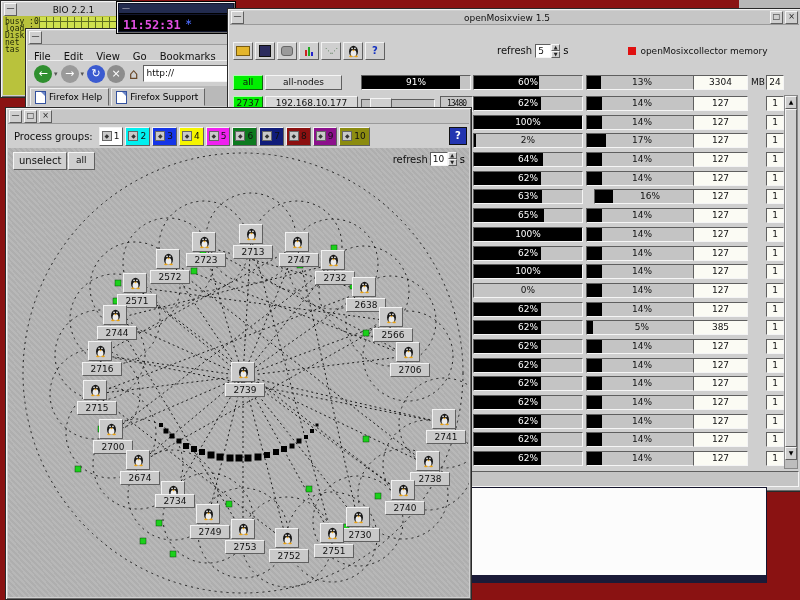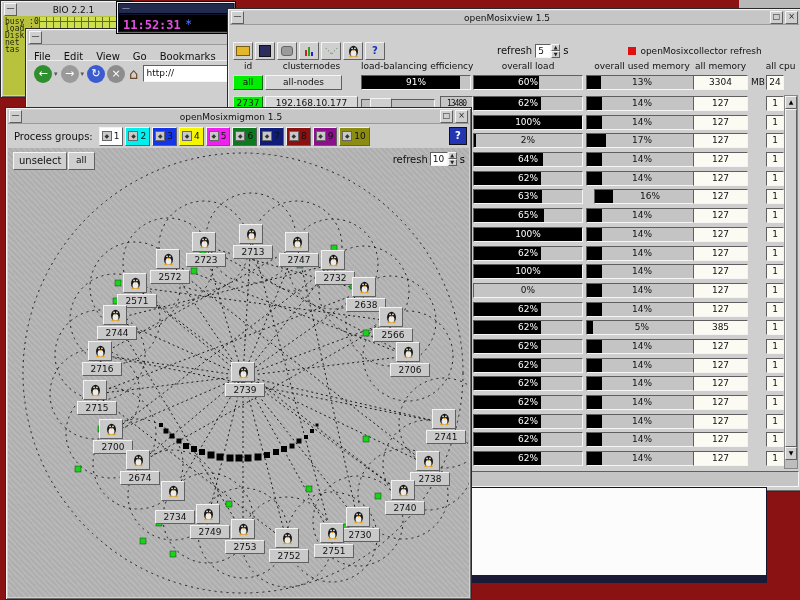--- a/index.html
+++ b/index.html
@@ -112,20 +112,30 @@
     <div style="position:absolute;left:2px;right:2px;top:31px;height:26px;background:#cfcfcf;border-top:1px solid #eee;display:flex;align-items:center;padding-left:6px;box-sizing:border-box;overflow:hidden;">
       <span class="ff-circle" style="background:#2f8f2f;">←</span>
       <span class="ff-drop">▾</span>
       <span class="ff-circle" style="background:#9a9a9a;">→</span>
       <span class="ff-drop">▾</span>
       <span class="ff-circle" style="background:#3b5bd0;">↻</span>
       <span class="ff-circle" style="background:#8d8d8d;">×</span>
       <span style="font-size:15px;color:#6b4a2a;margin:0 4px 0 2px;">⌂</span>
       <span class="sunken" style="flex:1;height:15px;background:#fff;font-size:9px;line-height:15px;padding-left:3px;color:#111;">http://</span>
     </div>
+    <div id="ff-tabs" style="position:absolute;left:2px;right:2px;top:57px;height:20px;background:#b9b9b9;display:flex;align-items:flex-end;padding:0 2px;box-sizing:border-box;overflow:hidden;">
+        <div class="ff-tab">
+          <div class="doc-icon"></div>
+          <span>Firefox Help</span>
+        </div>
+        <div class="ff-tab">
+          <div class="doc-icon"></div>
+          <span>Firefox Support</span>
+        </div>
+      </div>
   </div>
 
   <div class="win" style="left:227px;top:8px;width:573px;height:482px;z-index:4;">
     <div class="titlebar">
       <div class="tbtn">—</div>
       <div class="title">openMosixview 1.5</div>
       <div class="tbtn">□</div>
       <div class="tbtn">×</div>
     </div>
     <div style="position:absolute;left:2px;right:2px;top:32px;height:19px;background:#cfcfcf;display:flex;align-items:center;padding-left:3px;box-sizing:border-box;">
@@ -159,31 +169,22 @@
         </span>
       <span class="toolico" style="color:#1330c0;font-weight:bold;">?</span>
       <span style="margin-left:110px;font-size:10px;color:#111;">refresh</span>
       <span class="valbox" style="margin-left:3px;min-width:10px;">5</span>
       <span class="spin">
           <div>▲</div>
           <div>▼</div>
         </span>
       <span style="margin-left:3px;font-size:10px;">s</span>
       <span id="omv-status-led" style="margin-left: 60px; width: 8px; height: 8px; display: inline-block; background: rgb(224, 16, 16);"></span>
-      <span style="margin-left:4px;font-size:9px;color:#111;">openMosixcollector refresh</span>
-    </div>
-    <div id="omv-header" style="position:absolute;left:2px;right:2px;top:52px;height:13px;">
-        <div class="hdr" style="left: 3px; width: 30px;">id</div>
-        <div class="hdr" style="left: 35px; width: 93px;">clusternodes</div>
-        <div class="hdr" style="left: 131px; width: 110px;">load-balancing efficiency</div>
-        <div class="hdr" style="left: 243px; width: 110px;">overall load</div>
-        <div class="hdr" style="left: 356px; width: 112px;">overall used memory</div>
-        <div class="hdr" style="left: 463px; width: 55px;">all memory</div>
-        <div class="hdr" style="left: 528px; width: 45px;">all cpu</div>
-      </div>
+      <span style="margin-left:4px;font-size:9px;color:#111;">openMosixcollector memory</span>
+    </div>
     <div id="omv-allrow" style="position:absolute;left:2px;top:65px;width:569px;height:19px;">
         <div class="cell-abs idbtn" style="left: 3px; width: 30px;">all</div>
         <div class="cell-abs namebtn" style="left: 35px; width: 77px;">all-nodes</div>
         <div class="trough" style="left: 131px; width: 110px;">
           <div class="fill" style="width: 91%;"></div>
           <div class="barlabel" style="color: rgb(255, 255, 255);">91%</div>
         </div>
         <div class="trough" style="left: 243px; width: 110px;">
           <div class="fill" style="width: 60%;"></div>
           <div class="barlabel" style="color: rgb(255, 255, 255);">60%</div>
@@ -489,21 +490,20 @@
     </div>
     <div class="sunken" style="position:absolute;left:2px;width:567px;top:462px;height:14px;background:#c4c4c4;"></div>
   </div>
 
   <div style="position:absolute;left:467px;top:487px;width:300px;height:96px;background:#fcfcfc;
               border:1px solid #15152e;border-bottom:8px solid #1b1b38;box-sizing:border-box;z-index:5;"></div>
 
   <div class="win" style="left:5px;top:107px;width:465px;height:491px;z-index:6;">
     <div class="titlebar">
       <div class="tbtn">—</div>
-      <div class="title">openMosixmigmon 1.5</div>
       <div class="tbtn">□</div>
       <div class="tbtn">×</div>
     </div>
     <div style="position:absolute;left:2px;right:2px;top:16px;height:24px;background:#cfcfcf;display:flex;align-items:center;padding-left:6px;box-sizing:border-box;">
       <span style="font-size:10px;color:#111;margin-right:6px;white-space:nowrap;">Process groups:</span>
       <span id="mg-groups" style="display:flex;">
           <div class="grp-btn" style="background: rgb(255, 255, 255);">
             <span class="grp-ico">◆</span>
             <span>1</span>
           </div>
@@ -852,21 +852,21 @@
             <svg width="13" height="14" viewBox="0 0 16 16">
               <ellipse cx="8" cy="8.5" rx="5.5" ry="7" fill="#151515"></ellipse>
               <ellipse cx="8" cy="11" rx="3.6" ry="4.2" fill="#ececec"></ellipse>
               <circle cx="6.2" cy="4.8" r="1" fill="#fff"></circle>
               <circle cx="9.8" cy="4.8" r="1" fill="#fff"></circle>
               <polygon points="6.3,6.6 9.7,6.6 8,8.6" fill="#eda414"></polygon>
               <ellipse cx="4.8" cy="14.6" rx="2.2" ry="1.2" fill="#eda414"></ellipse>
               <ellipse cx="11.2" cy="14.6" rx="2.2" ry="1.2" fill="#eda414"></ellipse>
             </svg>
           </div>
-          <div class="mg-node-label" style="left: 147px; top: 362px;">2734</div>
+          <div class="mg-node-label" style="left: 147px; top: 346px;">2734</div>
           <div class="mg-node-icon" style="left: 383px; top: 332px;">
             <svg width="13" height="14" viewBox="0 0 16 16">
               <ellipse cx="8" cy="8.5" rx="5.5" ry="7" fill="#151515"></ellipse>
               <ellipse cx="8" cy="11" rx="3.6" ry="4.2" fill="#ececec"></ellipse>
               <circle cx="6.2" cy="4.8" r="1" fill="#fff"></circle>
               <circle cx="9.8" cy="4.8" r="1" fill="#fff"></circle>
               <polygon points="6.3,6.6 9.7,6.6 8,8.6" fill="#eda414"></polygon>
               <ellipse cx="4.8" cy="14.6" rx="2.2" ry="1.2" fill="#eda414"></ellipse>
               <ellipse cx="11.2" cy="14.6" rx="2.2" ry="1.2" fill="#eda414"></ellipse>
             </svg>

